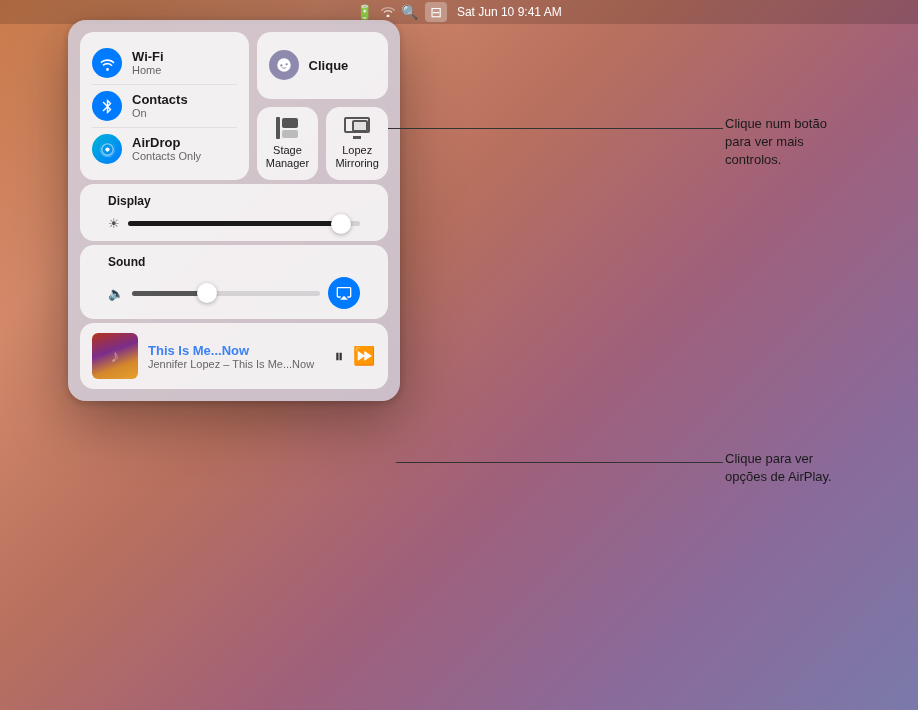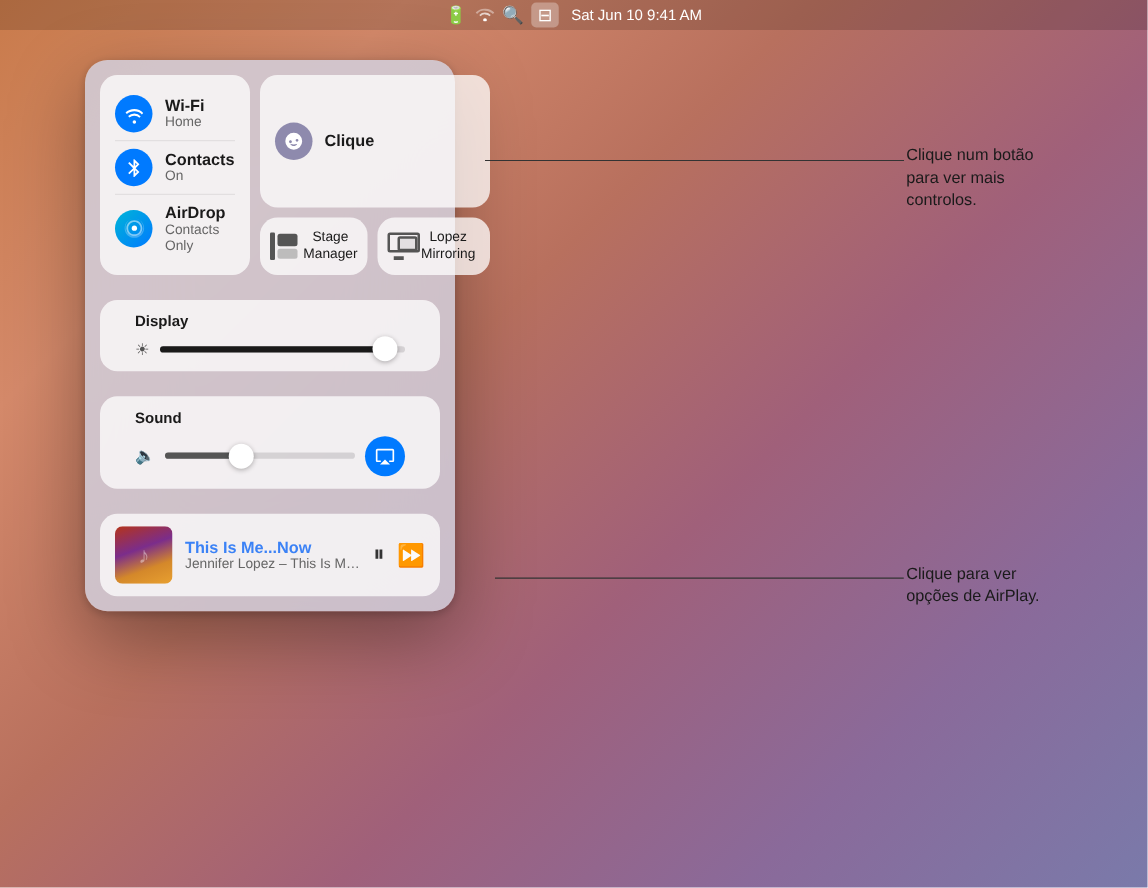--- a/index.html
+++ b/index.html
@@ -44,31 +44,31 @@
 
     .menu-bar-icon.active {
       background: rgba(255,255,255,0.3);
       border-radius: 4px;
       padding: 2px 5px;
     }
 
     
     .control-center {
       position: absolute;
-      top: 48px;
+      top: 20px;
       left: 68px;
-      width: 296px;
+      width: 332px;
       background: rgba(210, 210, 225, 0.82);
       backdrop-filter: blur(40px);
       -webkit-backdrop-filter: blur(40px);
       border-radius: 18px;
       padding: 12px;
       display: flex;
       flex-direction: column;
-      gap: 20px;
+      gap: 4px;
       box-shadow: 0 20px 60px rgba(0,0,0,0.35), 0 2px 8px rgba(0,0,0,0.2);
     }
 
     
     .top-row {
       display: flex;
       gap: 8px;
     }
 
     
@@ -170,21 +170,21 @@
       display: flex;
       gap: 8px;
     }
 
     .icon-button {
       flex: 1;
       background: rgba(255,255,255,0.75);
       border-radius: 14px;
       padding: 10px 8px;
       display: flex;
-      flex-direction: row;
+      flex-direction: column;
       align-items: center;
       justify-content: center;
       gap: 5px;
       cursor: pointer;
     }
 
     .icon-button-label {
       font-size: 11px;
       font-weight: 500;
       color: #1a1a1a;

